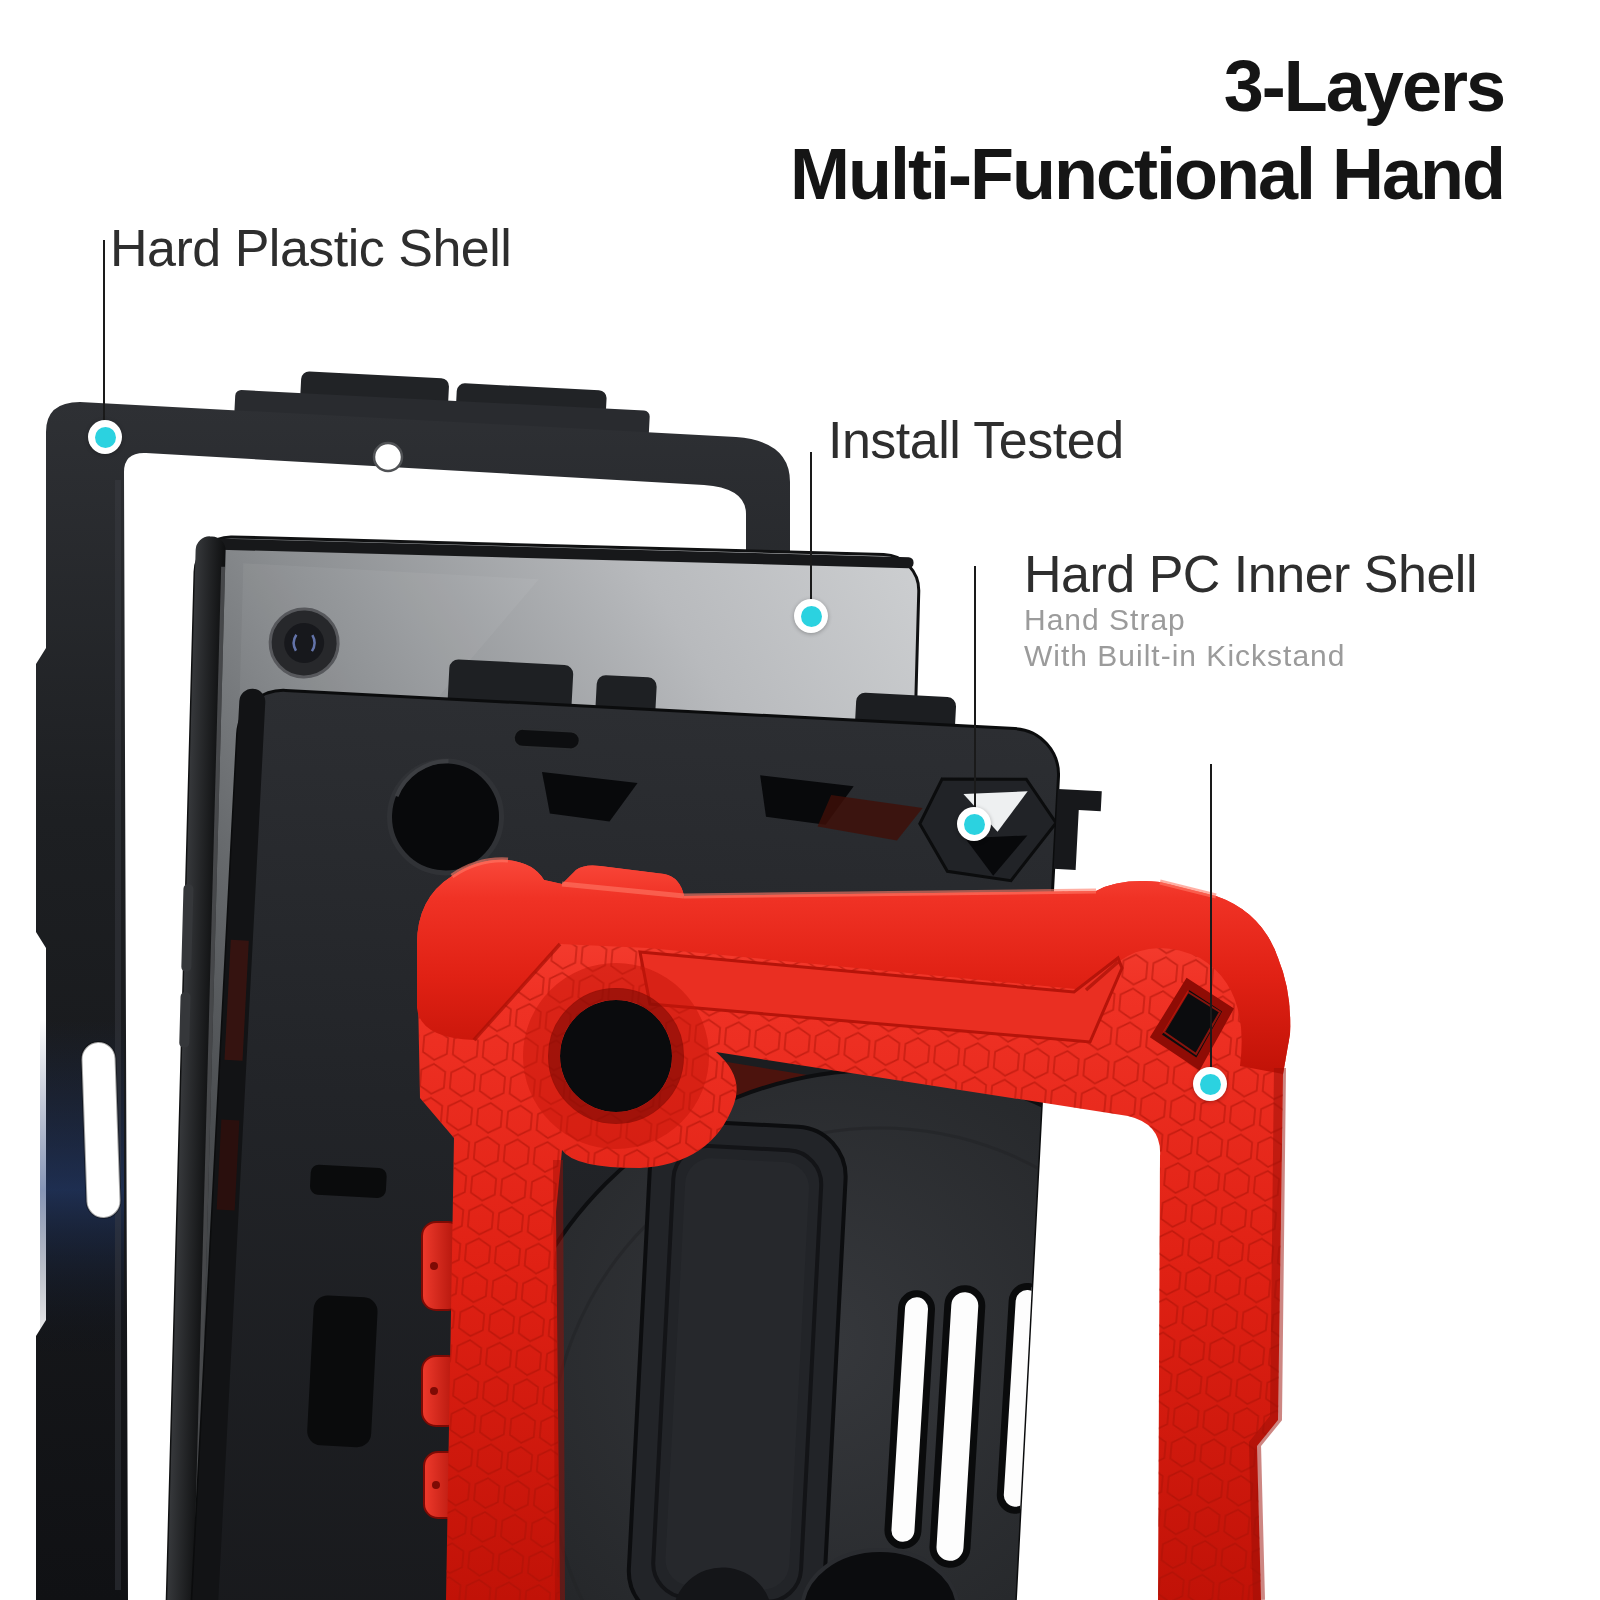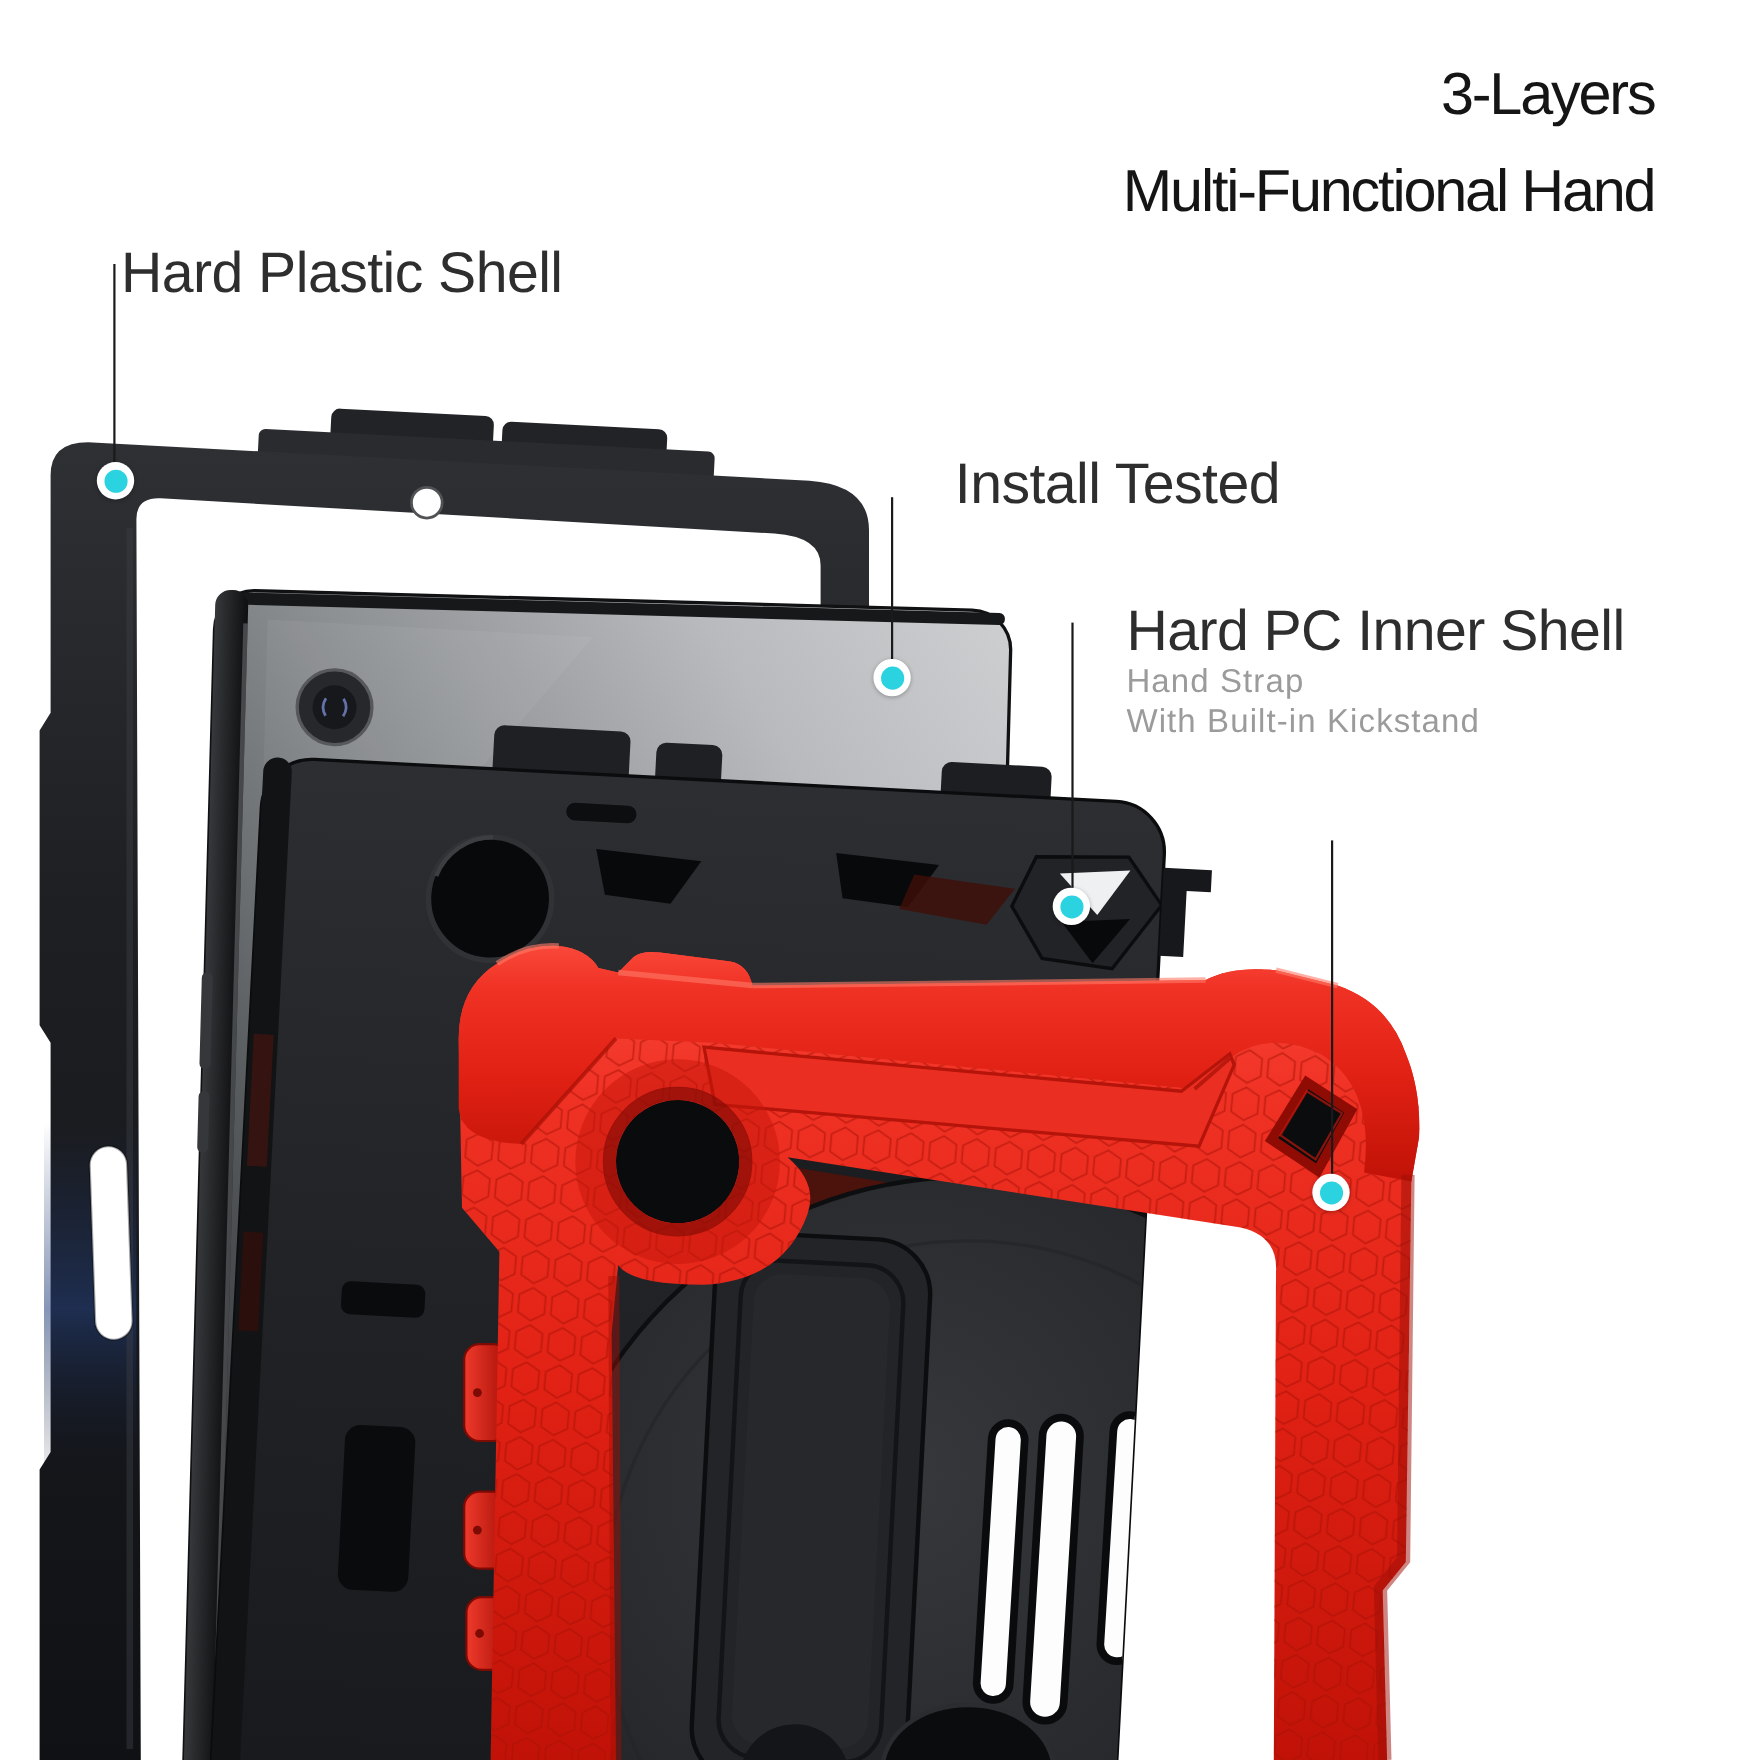--- a/index.html
+++ b/index.html
@@ -10,21 +10,21 @@
     --callout-subtitle-text:#9B9B9B;
   }
   html,body{margin:0;padding:0;background:#f2f2f2;}
   .stage{
     position:relative;width:1600px;height:1600px;background:#ffffff;
     overflow:hidden;font-family:"Liberation Sans", sans-serif;
   }
   .product-svg{position:absolute;left:0;top:0;width:1600px;height:1600px;}
   .main-title{
     position:absolute;right:96px;top:42px;text-align:right;
-    font-size:54px;line-height:88px;font-weight:400;letter-spacing:-2px;
+    font-size:72px;line-height:88px;font-weight:700;letter-spacing:-2px;
     color:var(--title-text);white-space:nowrap;
   }
   .callout{position:absolute;}
   .callout .c-title{
     font-size:52px;line-height:44px;font-weight:400;letter-spacing:-0.5px;
     color:var(--callout-title-text);white-space:nowrap;
   }
   .callout .c-sub{
     font-size:30px;line-height:36px;font-weight:400;letter-spacing:1px;
     color:var(--callout-subtitle-text);white-space:nowrap;margin-top:6px;
@@ -216,21 +216,21 @@
 
   <div class="main-title">
     <div>3-Layers</div>
     <div>Multi-Functional Hand</div>
   </div>
 
   <div class="callout" style="left:110px;top:226px;">
     <div class="c-title">Hard Plastic Shell</div>
   </div>
 
-  <div class="callout" style="left:828px;top:418px;margin-left:40px;">
+  <div class="callout" style="left:828px;top:418px;">
     <div class="c-title">Install Tested</div>
   </div>
 
   <div class="callout" style="left:988px;top:552px;margin-left:36px;">
     <div class="c-title">Hard PC Inner Shell</div>
     <div class="c-sub">Hand Strap</div>
     <div class="c-sub">With Built-in Kickstand</div>
   </div>
 
 

